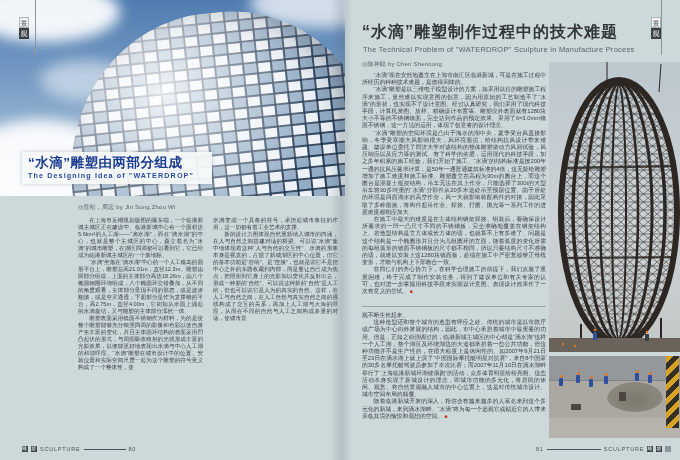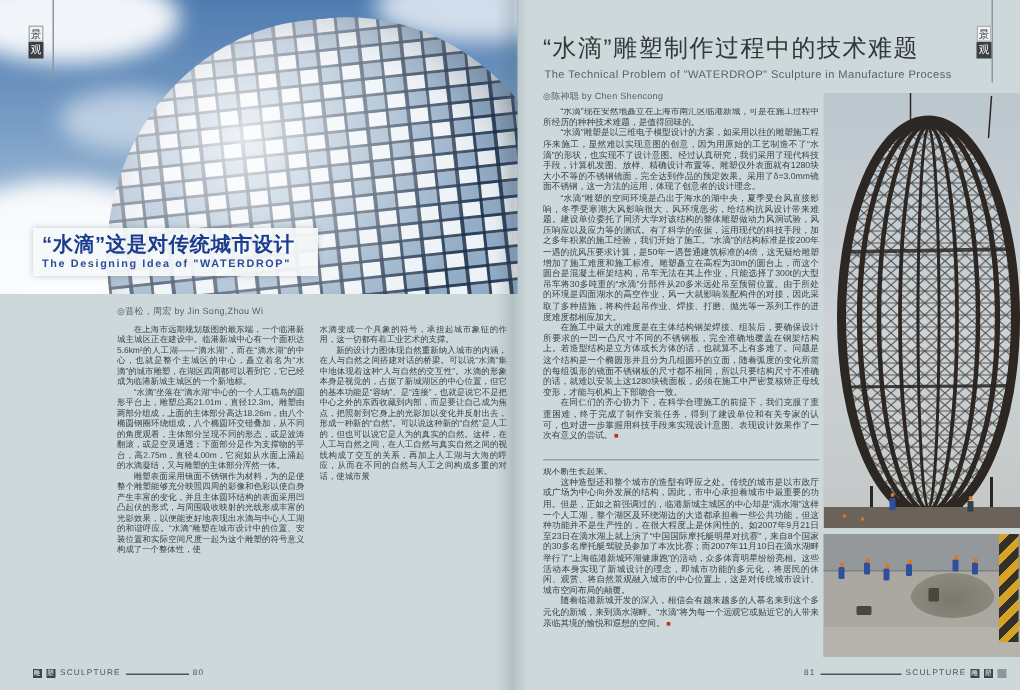--- a/index.html
+++ b/index.html
@@ -37,21 +37,21 @@
   .cell.a{background:#f2f4f4;color:#34393d;border:1px solid #aab4b8;box-sizing:border-box;}
   .cell.b{background:#3a3f43;color:#fff;}
   
   .byline{position:absolute;font-size:6px;color:#566069;letter-spacing:.2px;}
   .byline.left{left:78px;top:203px;} .byline.right{left:362px;top:60px;}
   .para{margin:0;text-indent:2em;text-align:justify;}
   .no-indent{text-indent:0;}
   .bodytext{font-size:5.6px;line-height:7px;color:#3a4149;}
   .cols{position:absolute;left:78px;top:217px;width:260px;height:211px;display:flex;gap:10px;overflow:hidden;}
   .col{flex:1;overflow:hidden;}
-  .r-title{position:absolute;left:362px;top:22px;margin:0;font-size:16px;font-weight:normal;
+  .r-title{position:absolute;left:362px;top:22px;margin:0;font-size:16px;font-weight:bold;
         color:#33373b;letter-spacing:1px;white-space:nowrap;}
   .r-sub{position:absolute;left:363px;top:45px;font-size:7.4px;color:#55616b;letter-spacing:.3px;white-space:nowrap;}
   .r-article{position:absolute;left:362px;top:72px;width:184px;height:231px;overflow:hidden;
         font-size:5.8px;line-height:7.2px;}
   .divider{position:absolute;left:362px;top:306px;width:184px;height:0;border-top:1px solid #97a3a8;}
   .r-cont{position:absolute;left:362px;top:312px;width:184px;height:117px;overflow:hidden;
         font-size:5.8px;line-height:7.2px;}
   .endmark{color:#c92c1e;font-size:5px;margin-left:1px;}
   
   .photo1{position:absolute;left:549px;top:62px;width:131px;height:290px;overflow:hidden;
@@ -85,21 +85,21 @@
 <div class="spread">
 
   <section>
     <div class="hero">
       <div class="cloud c1"></div>
       <div class="cloud c2"></div>
       <div class="cloud c3"></div>
       <div class="cloud c4"></div>
       <div class="dome"></div>
       <div class="title-band">
-        <h1>“水滴”这是对传统城市设计</h1>
+        <h1>“水滴”雕塑由两部分组成</h1>
         <div class="sub">The Designing Idea of "WATERDROP"</div>
       </div>
     </div>
 
     <div class="tabline tl"></div>
     <div class="tabcells tl">
       <div class="cell a">景</div>
       <div class="cell b">观</div>
     </div>
 

